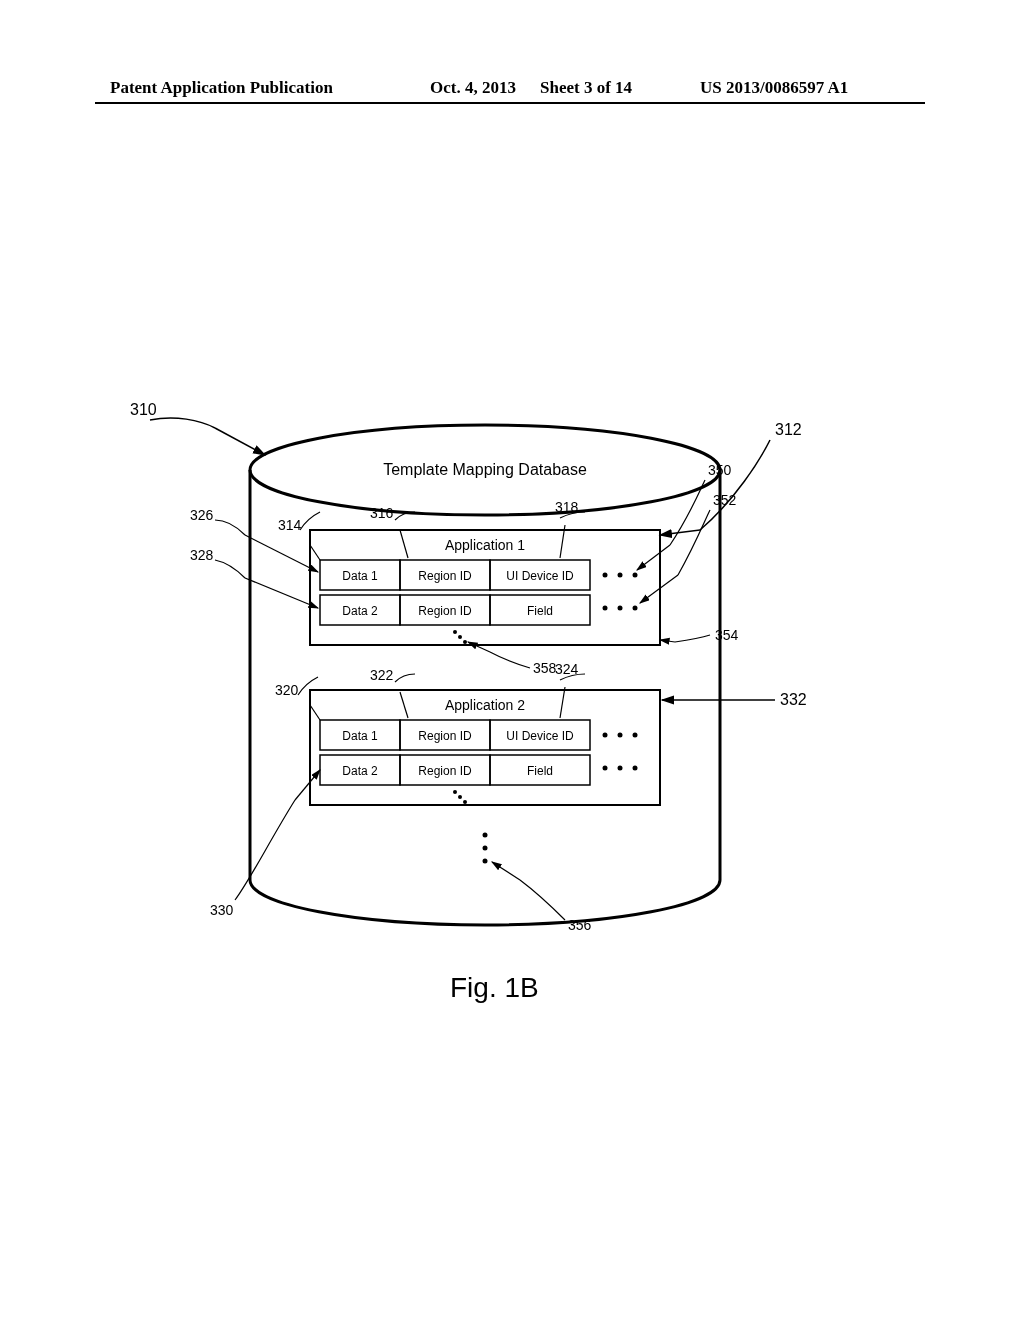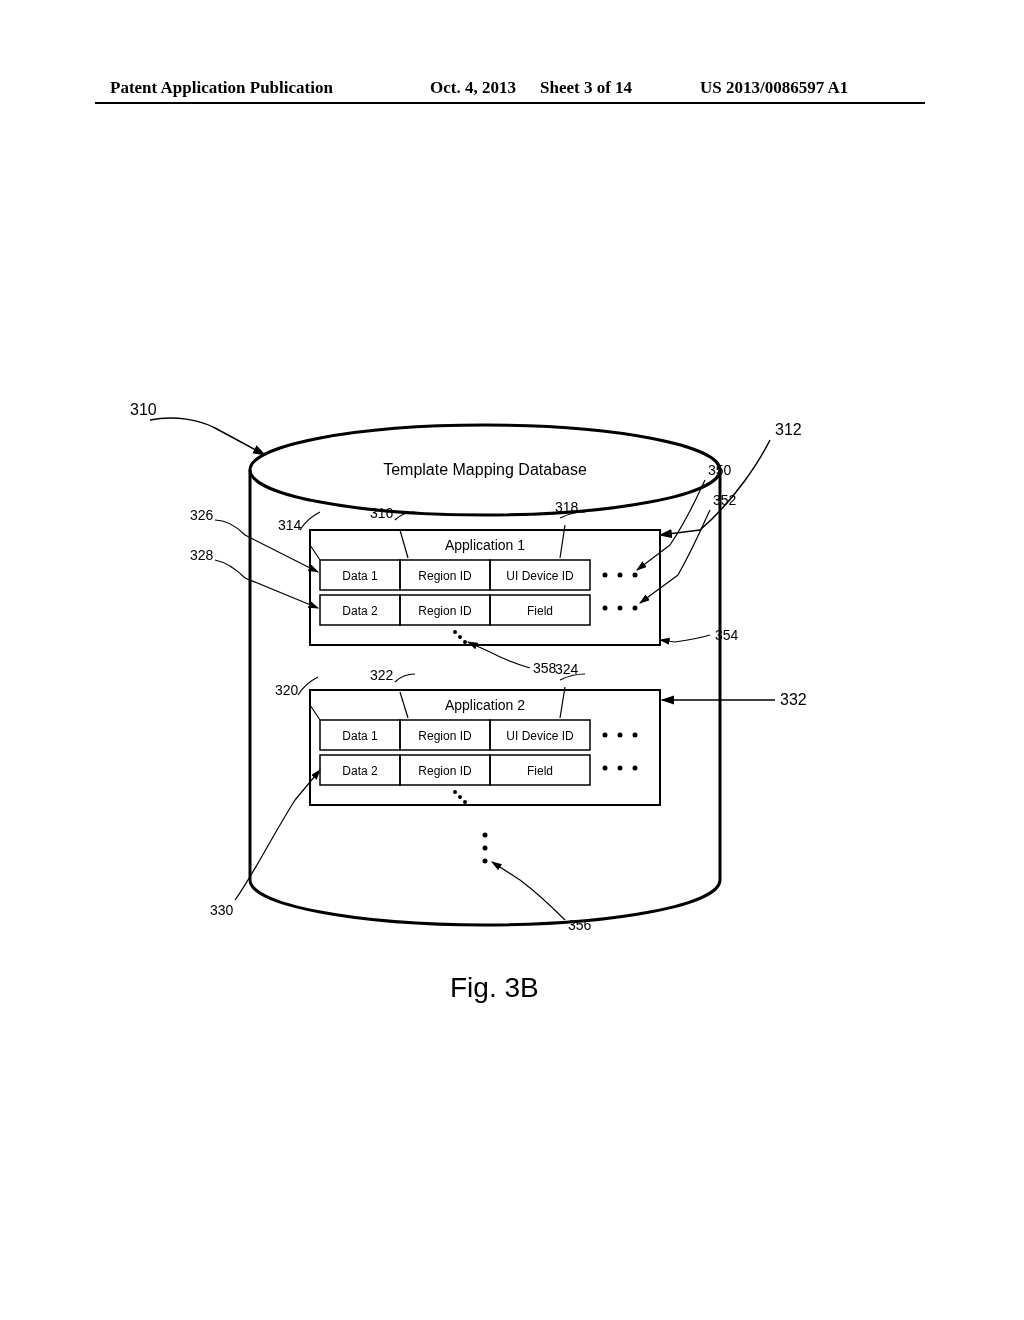--- a/index.html
+++ b/index.html
@@ -268,15 +268,15 @@
       </g>
 
       <g>
         <path d="M565,920 C555,910 540,895 520,880" fill="none" stroke="#000" stroke-width="1.2"></path>
         <line x1="520" y1="880" x2="492" y2="862" stroke="#000" stroke-width="1.2" marker-end="url(#arrow)"></line>
         <text x="568" y="930" font-size="14">356</text>
       </g>
 
     </svg>
 
-    <div class="figlabel">Fig. 3B</div>
+    <div class="figlabel">Fig. 1B</div>
   </div>
 </div>
 
 </body></html>

